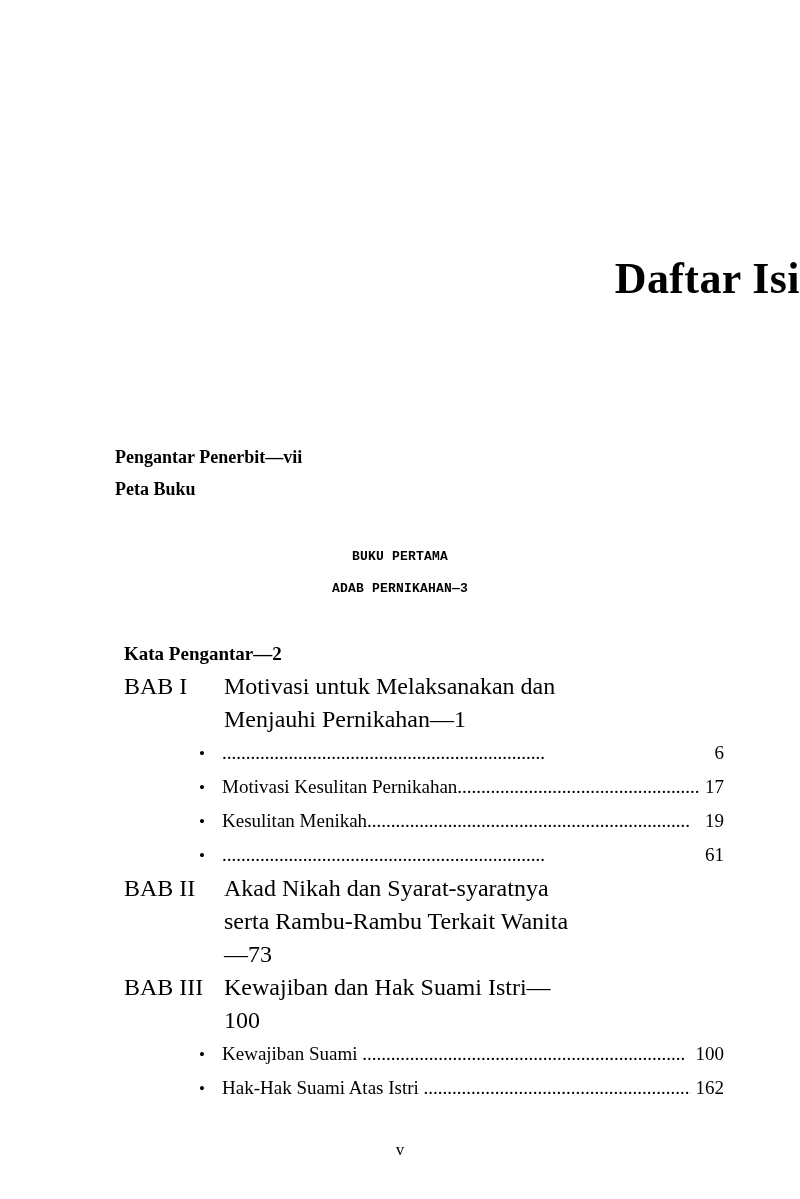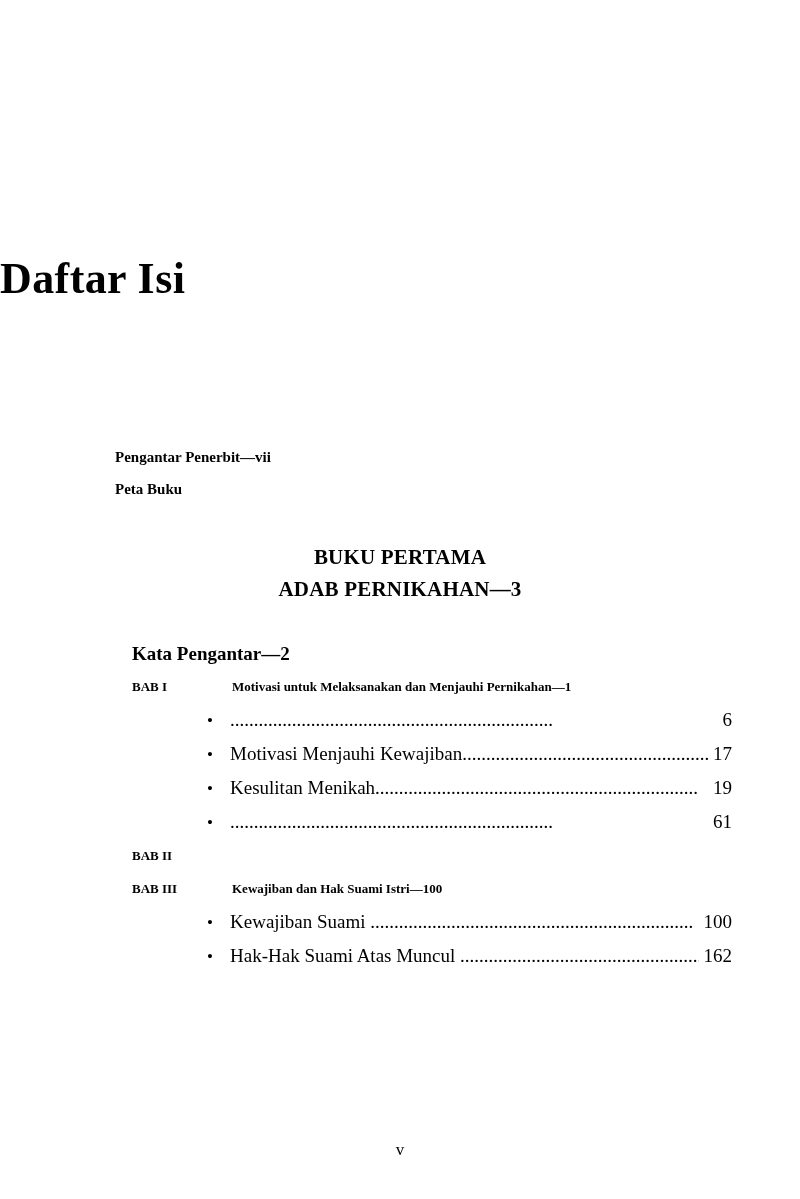--- a/index.html
+++ b/index.html
@@ -22,79 +22,80 @@
     width: 800px;
     height: 1199px;
   }
 
   
   .toc-title {
     position: absolute;
     top: 255px;
     left: 0;
     width: 800px;
-    text-align: left;
+    text-align: right;
     font-size: 44px;
     font-weight: 700;
     letter-spacing: 0.4px;
     line-height: 1.1;
   }
 
   
   .front-matter {
     position: absolute;
     top: 441px;
     left: 115px;
     width: 600px;
   }
   .front-matter .fm-line {
-    font-size: 15px;
+    font-size: 18px;
     font-weight: 700;
     line-height: 32px;
     white-space: pre;
   }
 
   
   .book-heading {
     position: absolute;
     top: 541px;
     left: 0;
     width: 800px;
     text-align: center;
   }
   .book-heading .bh-line {
-    font-size: 21px;
+    font-size: 13px;
     font-weight: 700;
     line-height: 32px;
     letter-spacing: 0.2px;
     white-space: pre;
+    font-family: Liberation Mono, monospace;
   }
 
   
   .entries {
     position: absolute;
     top: 637px;
-    left: 132px;
+    left: 124px;
     width: 600px;
   }
 
   
   .entry-plain {
     font-size: 19px;
     font-weight: 700;
     line-height: 33px;
     white-space: pre;
   }
 
   
   .entry-chapter {
     display: flex;
     align-items: flex-start;
-    font-size: 13px;
-    font-weight: 700;
+    font-size: 24px;
+    font-weight: 400;
     line-height: 33px;
   }
   .entry-chapter .chap-label {
     width: 100px;
     flex: 0 0 100px;
     white-space: pre;
   }
   .entry-chapter .chap-title {
     flex: 1 1 auto;
     max-width: 360px;
@@ -168,51 +169,52 @@
         <span class="chap-label">BAB I</span>
         <span class="chap-title">Motivasi untuk Melaksanakan dan Menjauhi Pernikahan—1</span>
       </div>
       <div class="entry-sub">
         <span class="bullet">•</span>
         <span class="leader">....................................................................</span>
         <span class="sub-page">6</span>
       </div>
       <div class="entry-sub">
         <span class="bullet">•</span>
-        <span class="sub-text">Motivasi Menjauhi Kewajiban</span>
+        <span class="sub-text">Motivasi Kesulitan Pernikahan</span>
         <span class="leader">....................................................................</span>
         <span class="sub-page">17</span>
       </div>
       <div class="entry-sub">
         <span class="bullet">•</span>
         <span class="sub-text">Kesulitan Menikah</span>
         <span class="leader">....................................................................</span>
         <span class="sub-page">19</span>
       </div>
       <div class="entry-sub">
         <span class="bullet">•</span>
         <span class="leader">....................................................................</span>
         <span class="sub-page">61</span>
       </div>
       <div class="entry-chapter">
         <span class="chap-label">BAB II</span>
+        <span class="chap-title">Akad Nikah dan Syarat-syaratnya serta Rambu-Rambu Terkait Wanita—73</span>
       </div>
       <div class="entry-chapter">
         <span class="chap-label">BAB III</span>
         <span class="chap-title">Kewajiban dan Hak Suami Istri—100</span>
       </div>
       <div class="entry-sub">
         <span class="bullet">•</span>
         <span class="sub-text">Kewajiban Suami </span>
         <span class="leader">....................................................................</span>
         <span class="sub-page">100</span>
       </div>
       <div class="entry-sub">
         <span class="bullet">•</span>
-        <span class="sub-text">Hak-Hak Suami Atas Muncul </span>
+        <span class="sub-text">Hak-Hak Suami Atas Istri </span>
         <span class="leader">....................................................................</span>
         <span class="sub-page">162</span>
       </div>
     </div>
 
   <div class="folio">v</div>
 
 </div>
 
 </body></html>

